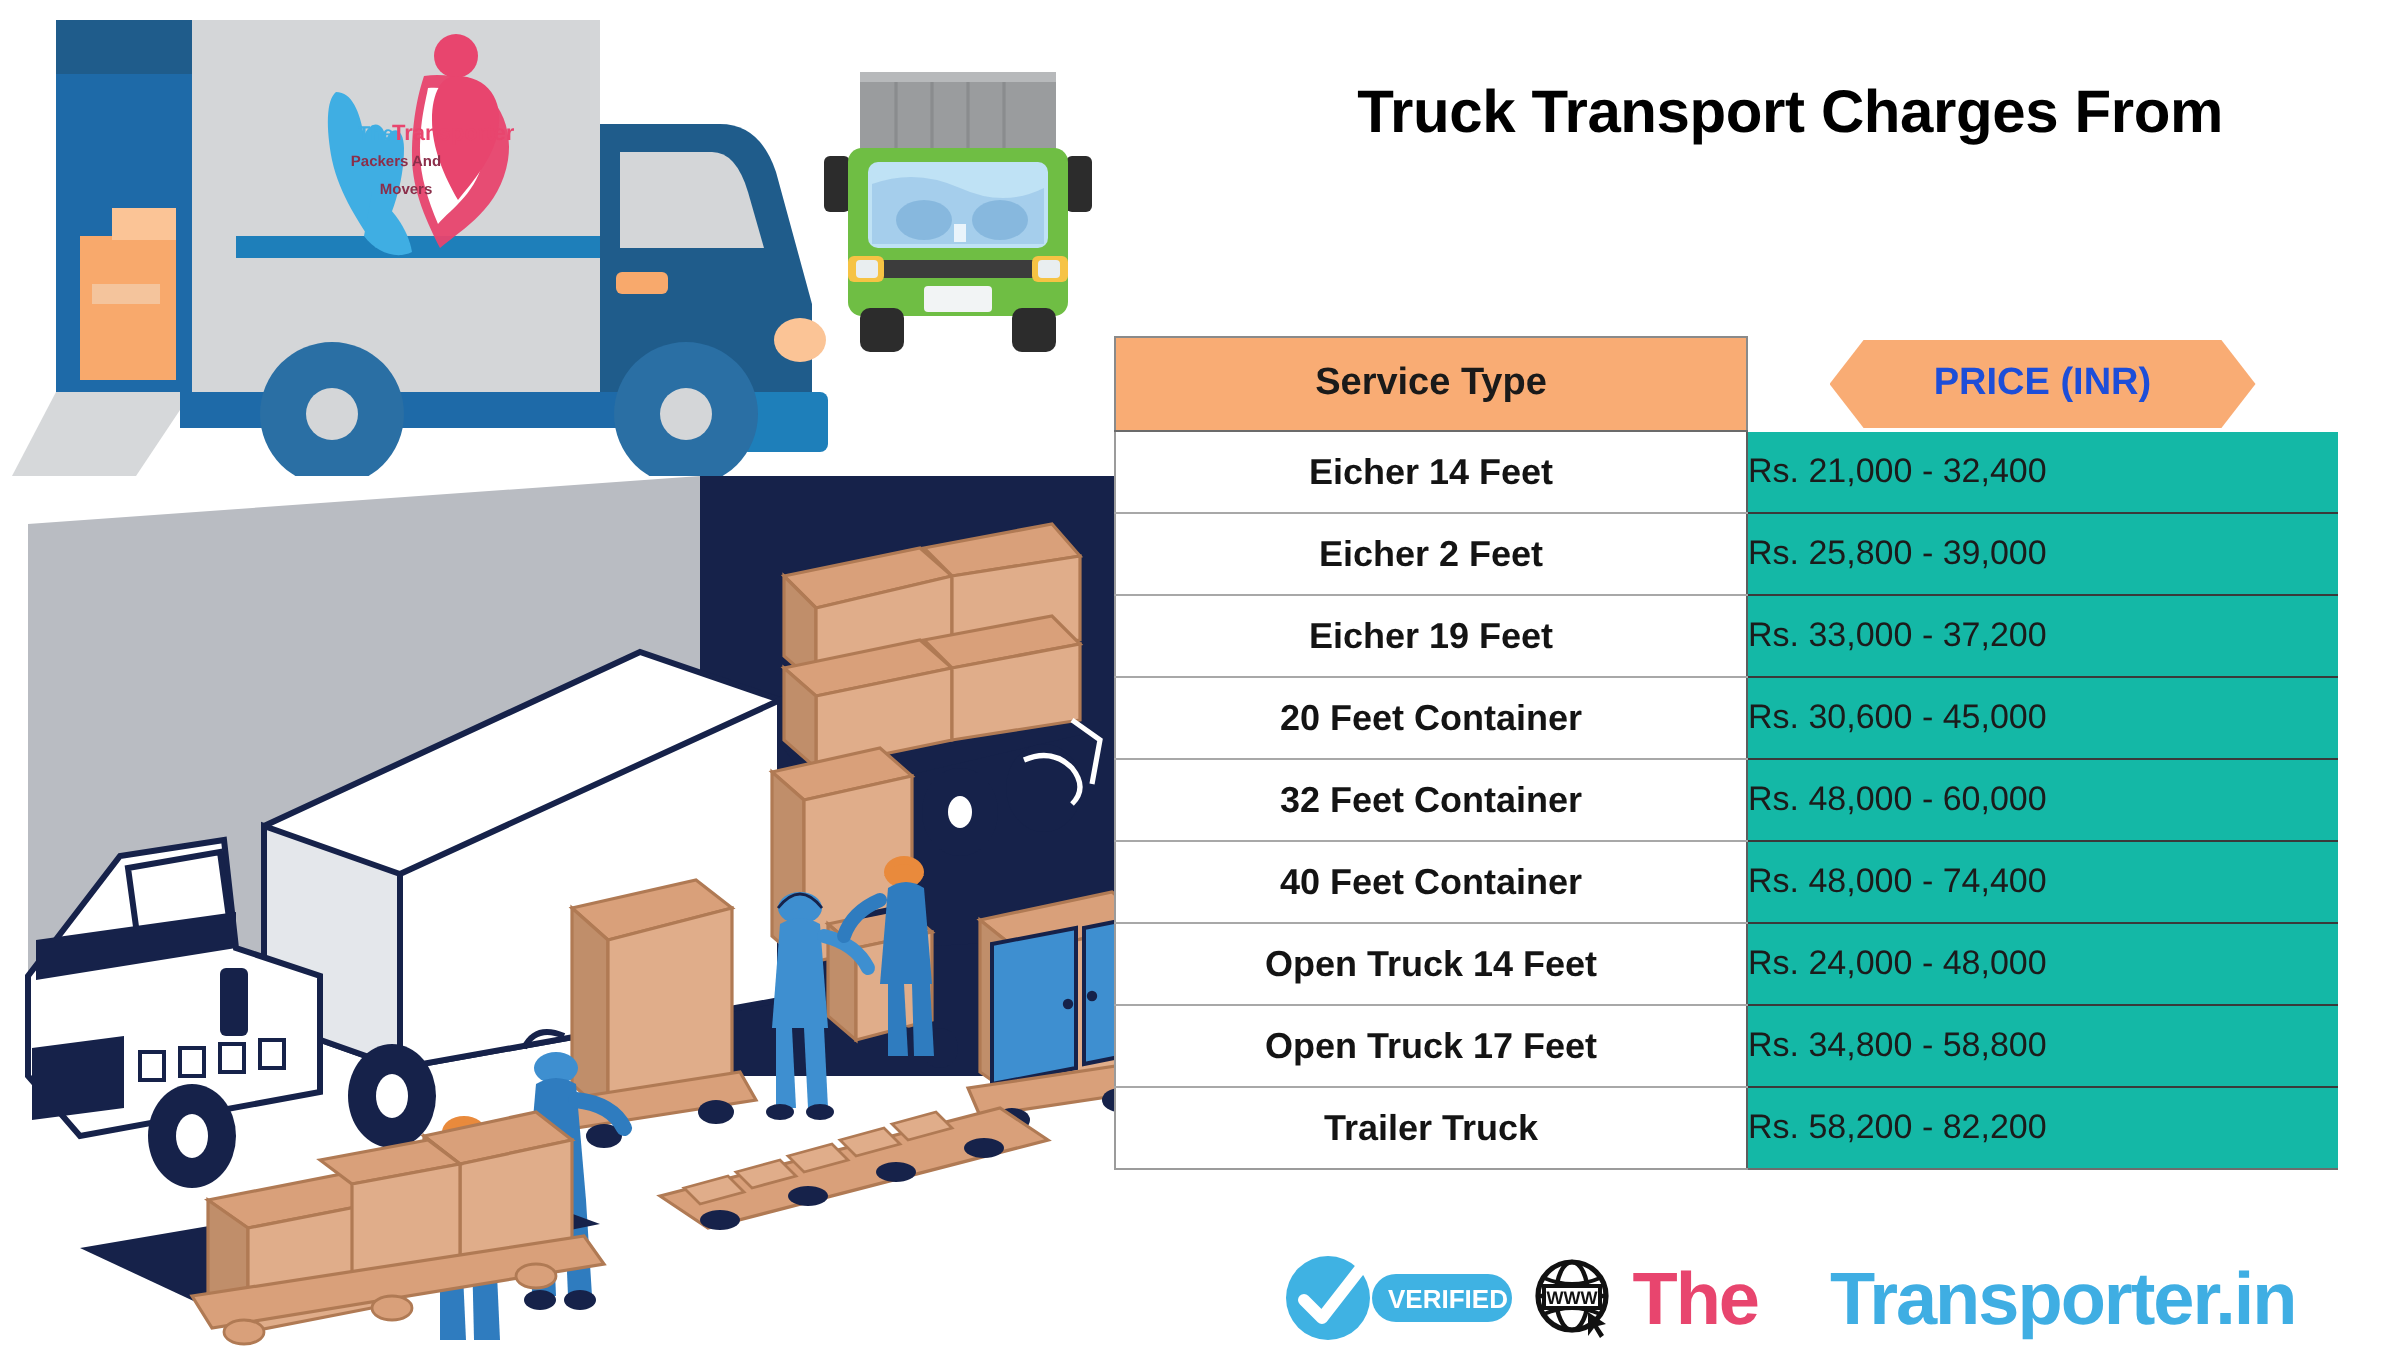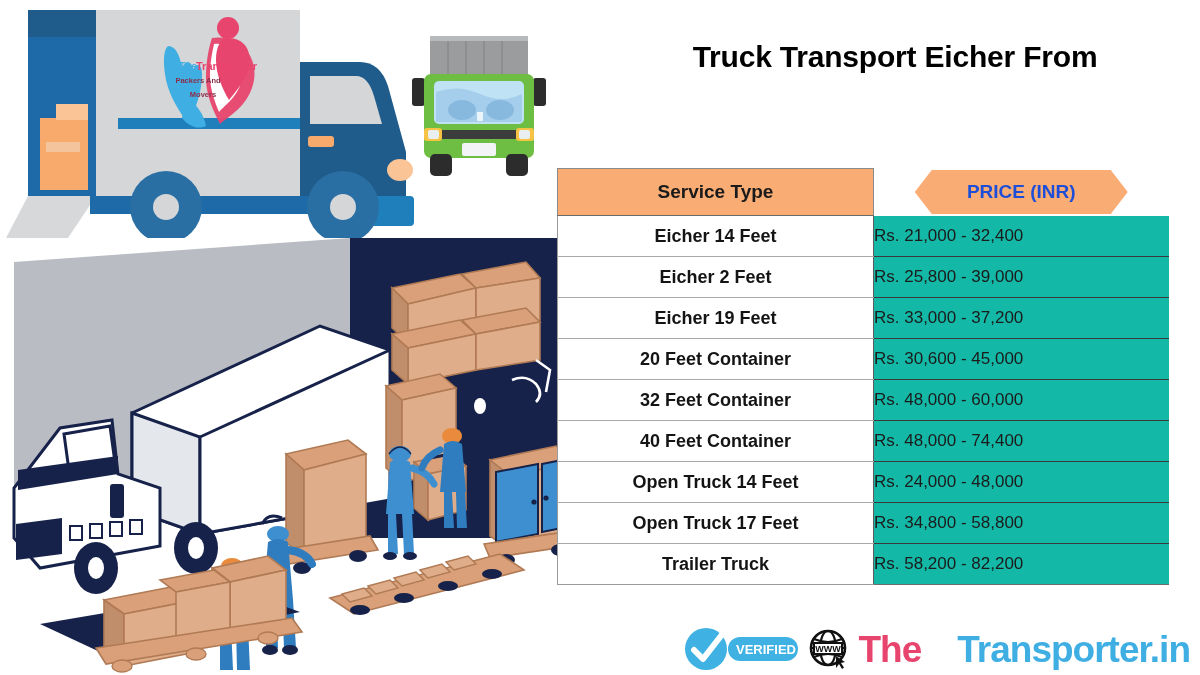--- a/index.html
+++ b/index.html
@@ -132,21 +132,21 @@
 
   
   .footer {
     position: absolute;
     left: 600px;
     top: 624px;
     width: 590px;
     height: 50px;
     display: flex;
     align-items: center;
-    justify-content: flex-end;
+    justify-content: center;
     gap: 9px;
   }
   .verified {
     position: relative;
     width: 116px;
     height: 42px;
     flex: 0 0 auto;
   }
   .globe {
     width: 40px; height: 40px;
@@ -420,21 +420,21 @@
 
         <polygon points="96,410 292,380 302,394 106,426" fill="#D9A07A" stroke="#B07A54" stroke-width="1.6"></polygon>
         <ellipse cx="122" cy="428" rx="10" ry="6" fill="#D9A07A" stroke="#B07A54" stroke-width="1.4"></ellipse>
         <ellipse cx="196" cy="416" rx="10" ry="6" fill="#D9A07A" stroke="#B07A54" stroke-width="1.4"></ellipse>
         <ellipse cx="268" cy="400" rx="10" ry="6" fill="#D9A07A" stroke="#B07A54" stroke-width="1.4"></ellipse>
       </g>
     </svg>
   </div>
 
   <div class="title">
-    <div>Truck Transport Eicher From</div>
+    <div>Truck Transport Charges From</div>
   </div>
 
   <div class="table-wrap">
     <table class="rates">
       <colgroup>
         <col class="c-service">
         <col class="c-price">
       </colgroup>
       <thead>
         <tr class="hdr-row">

